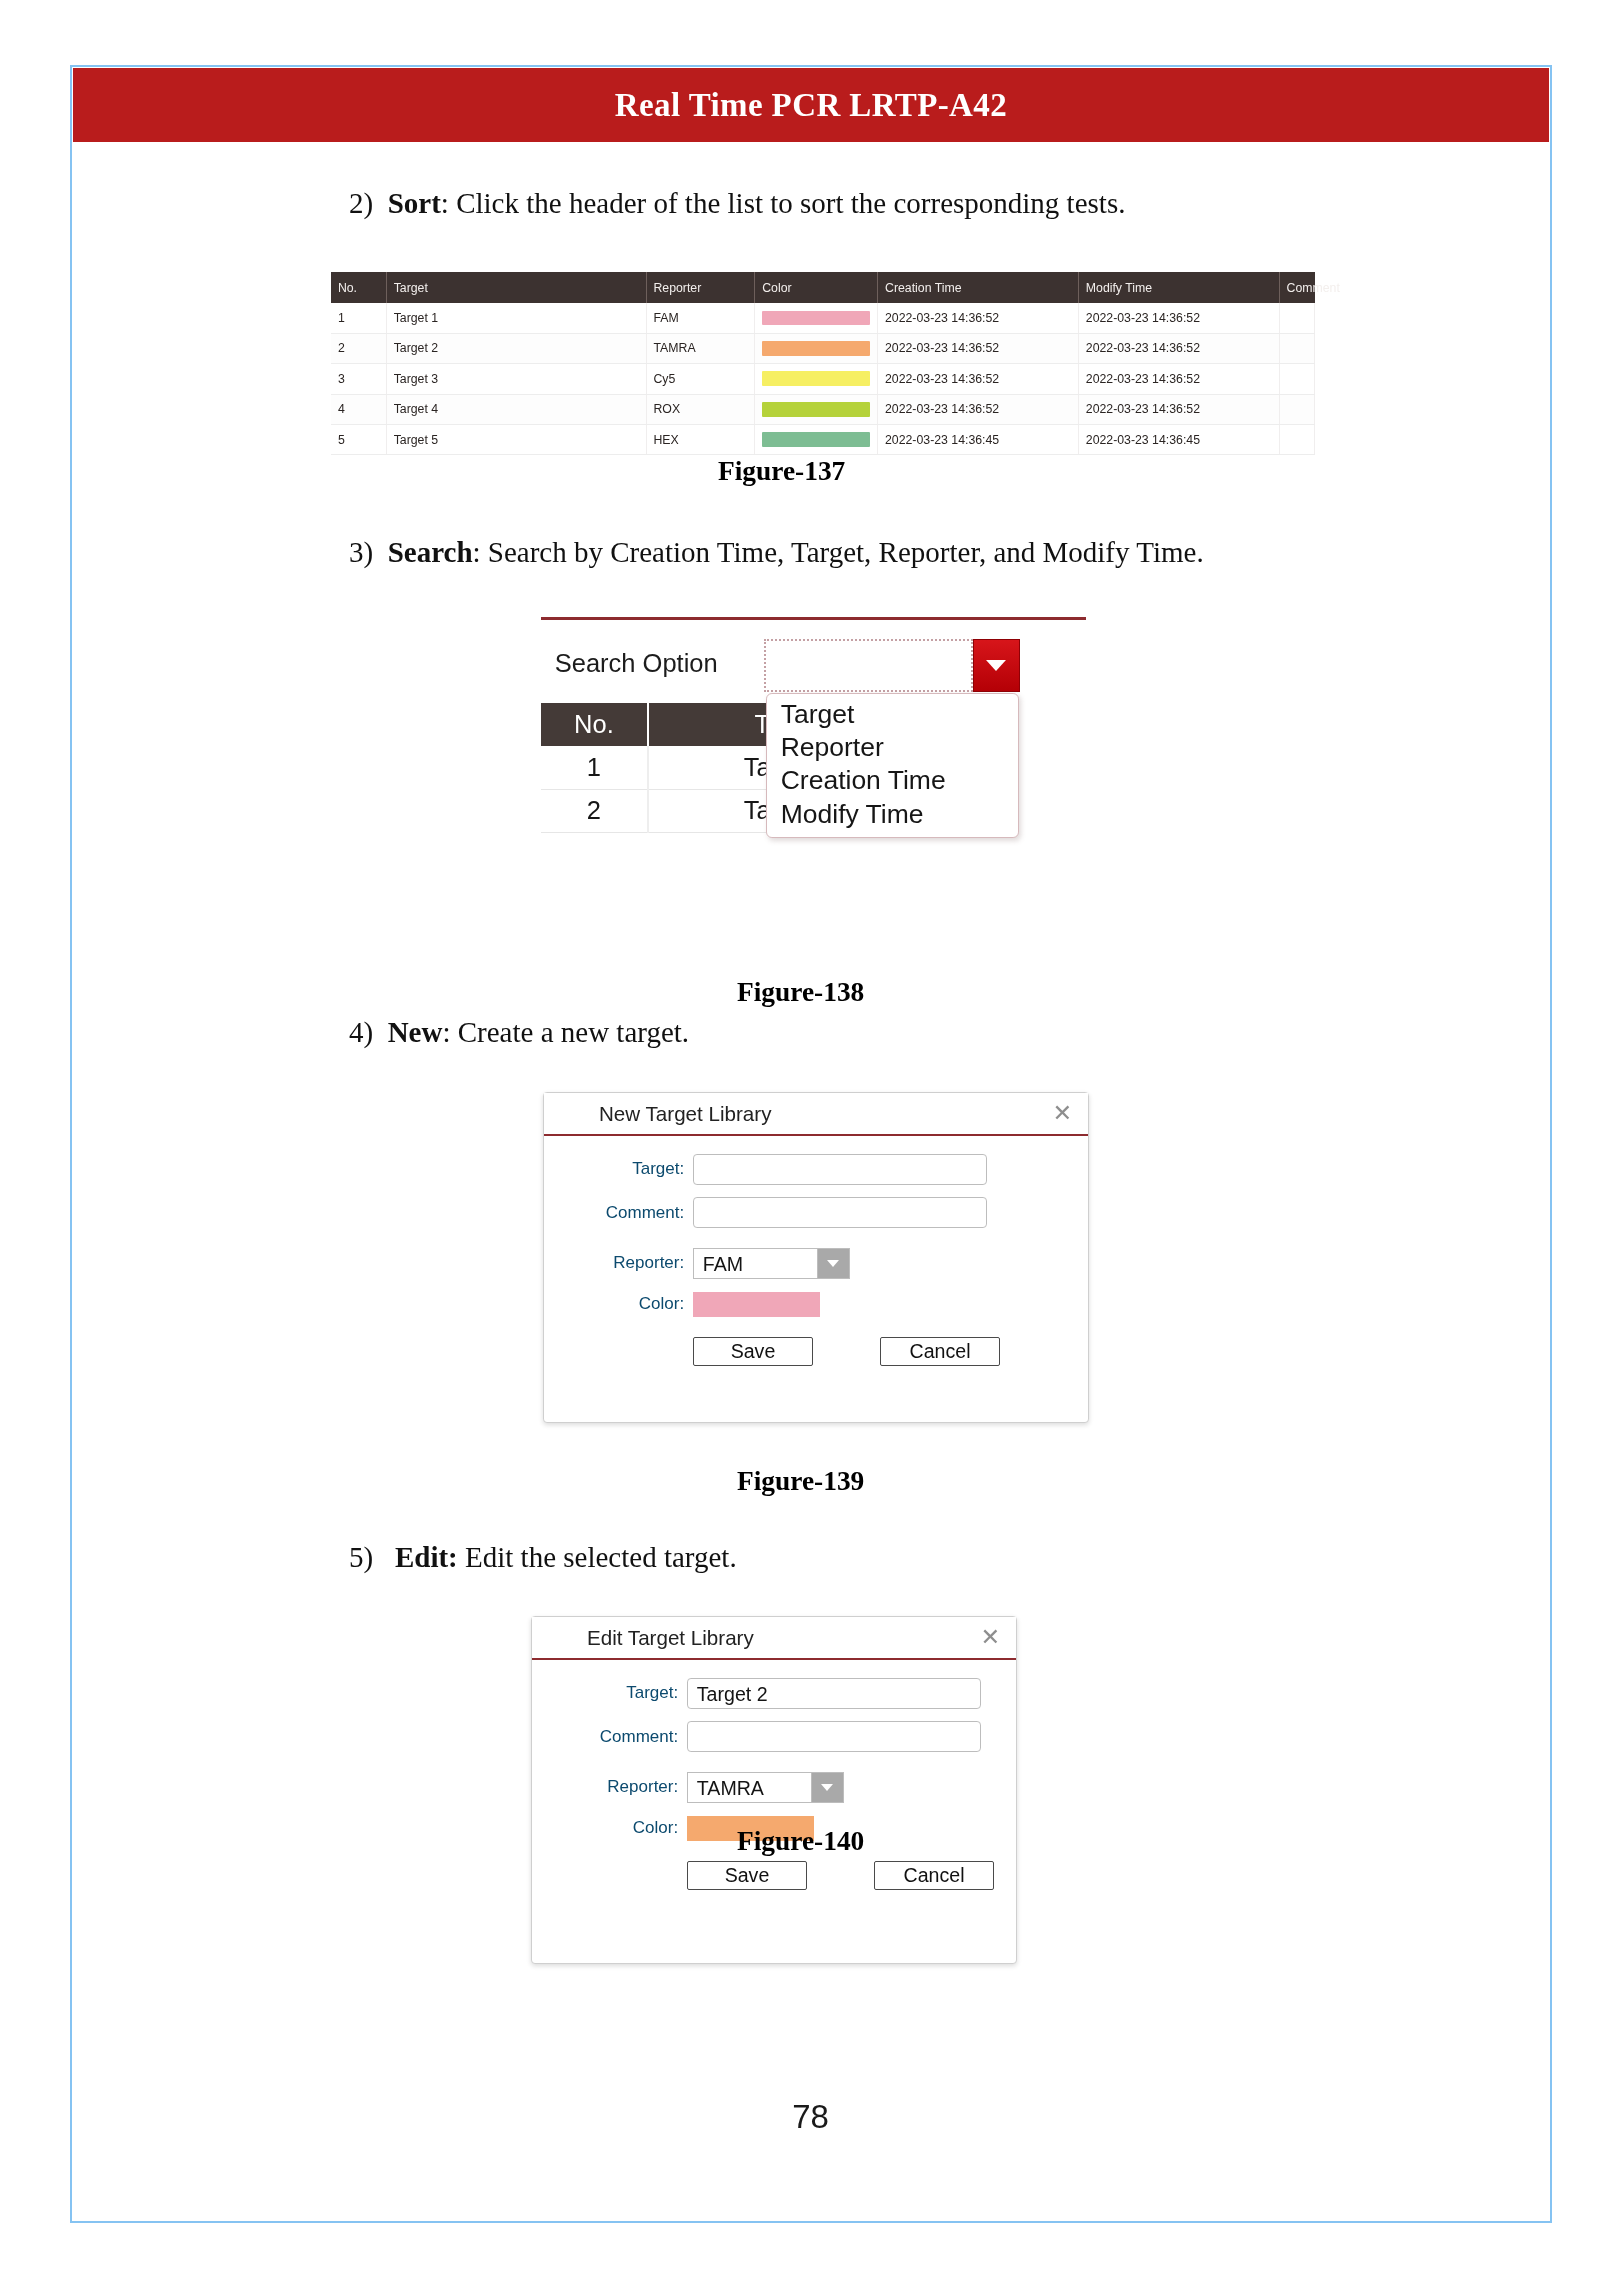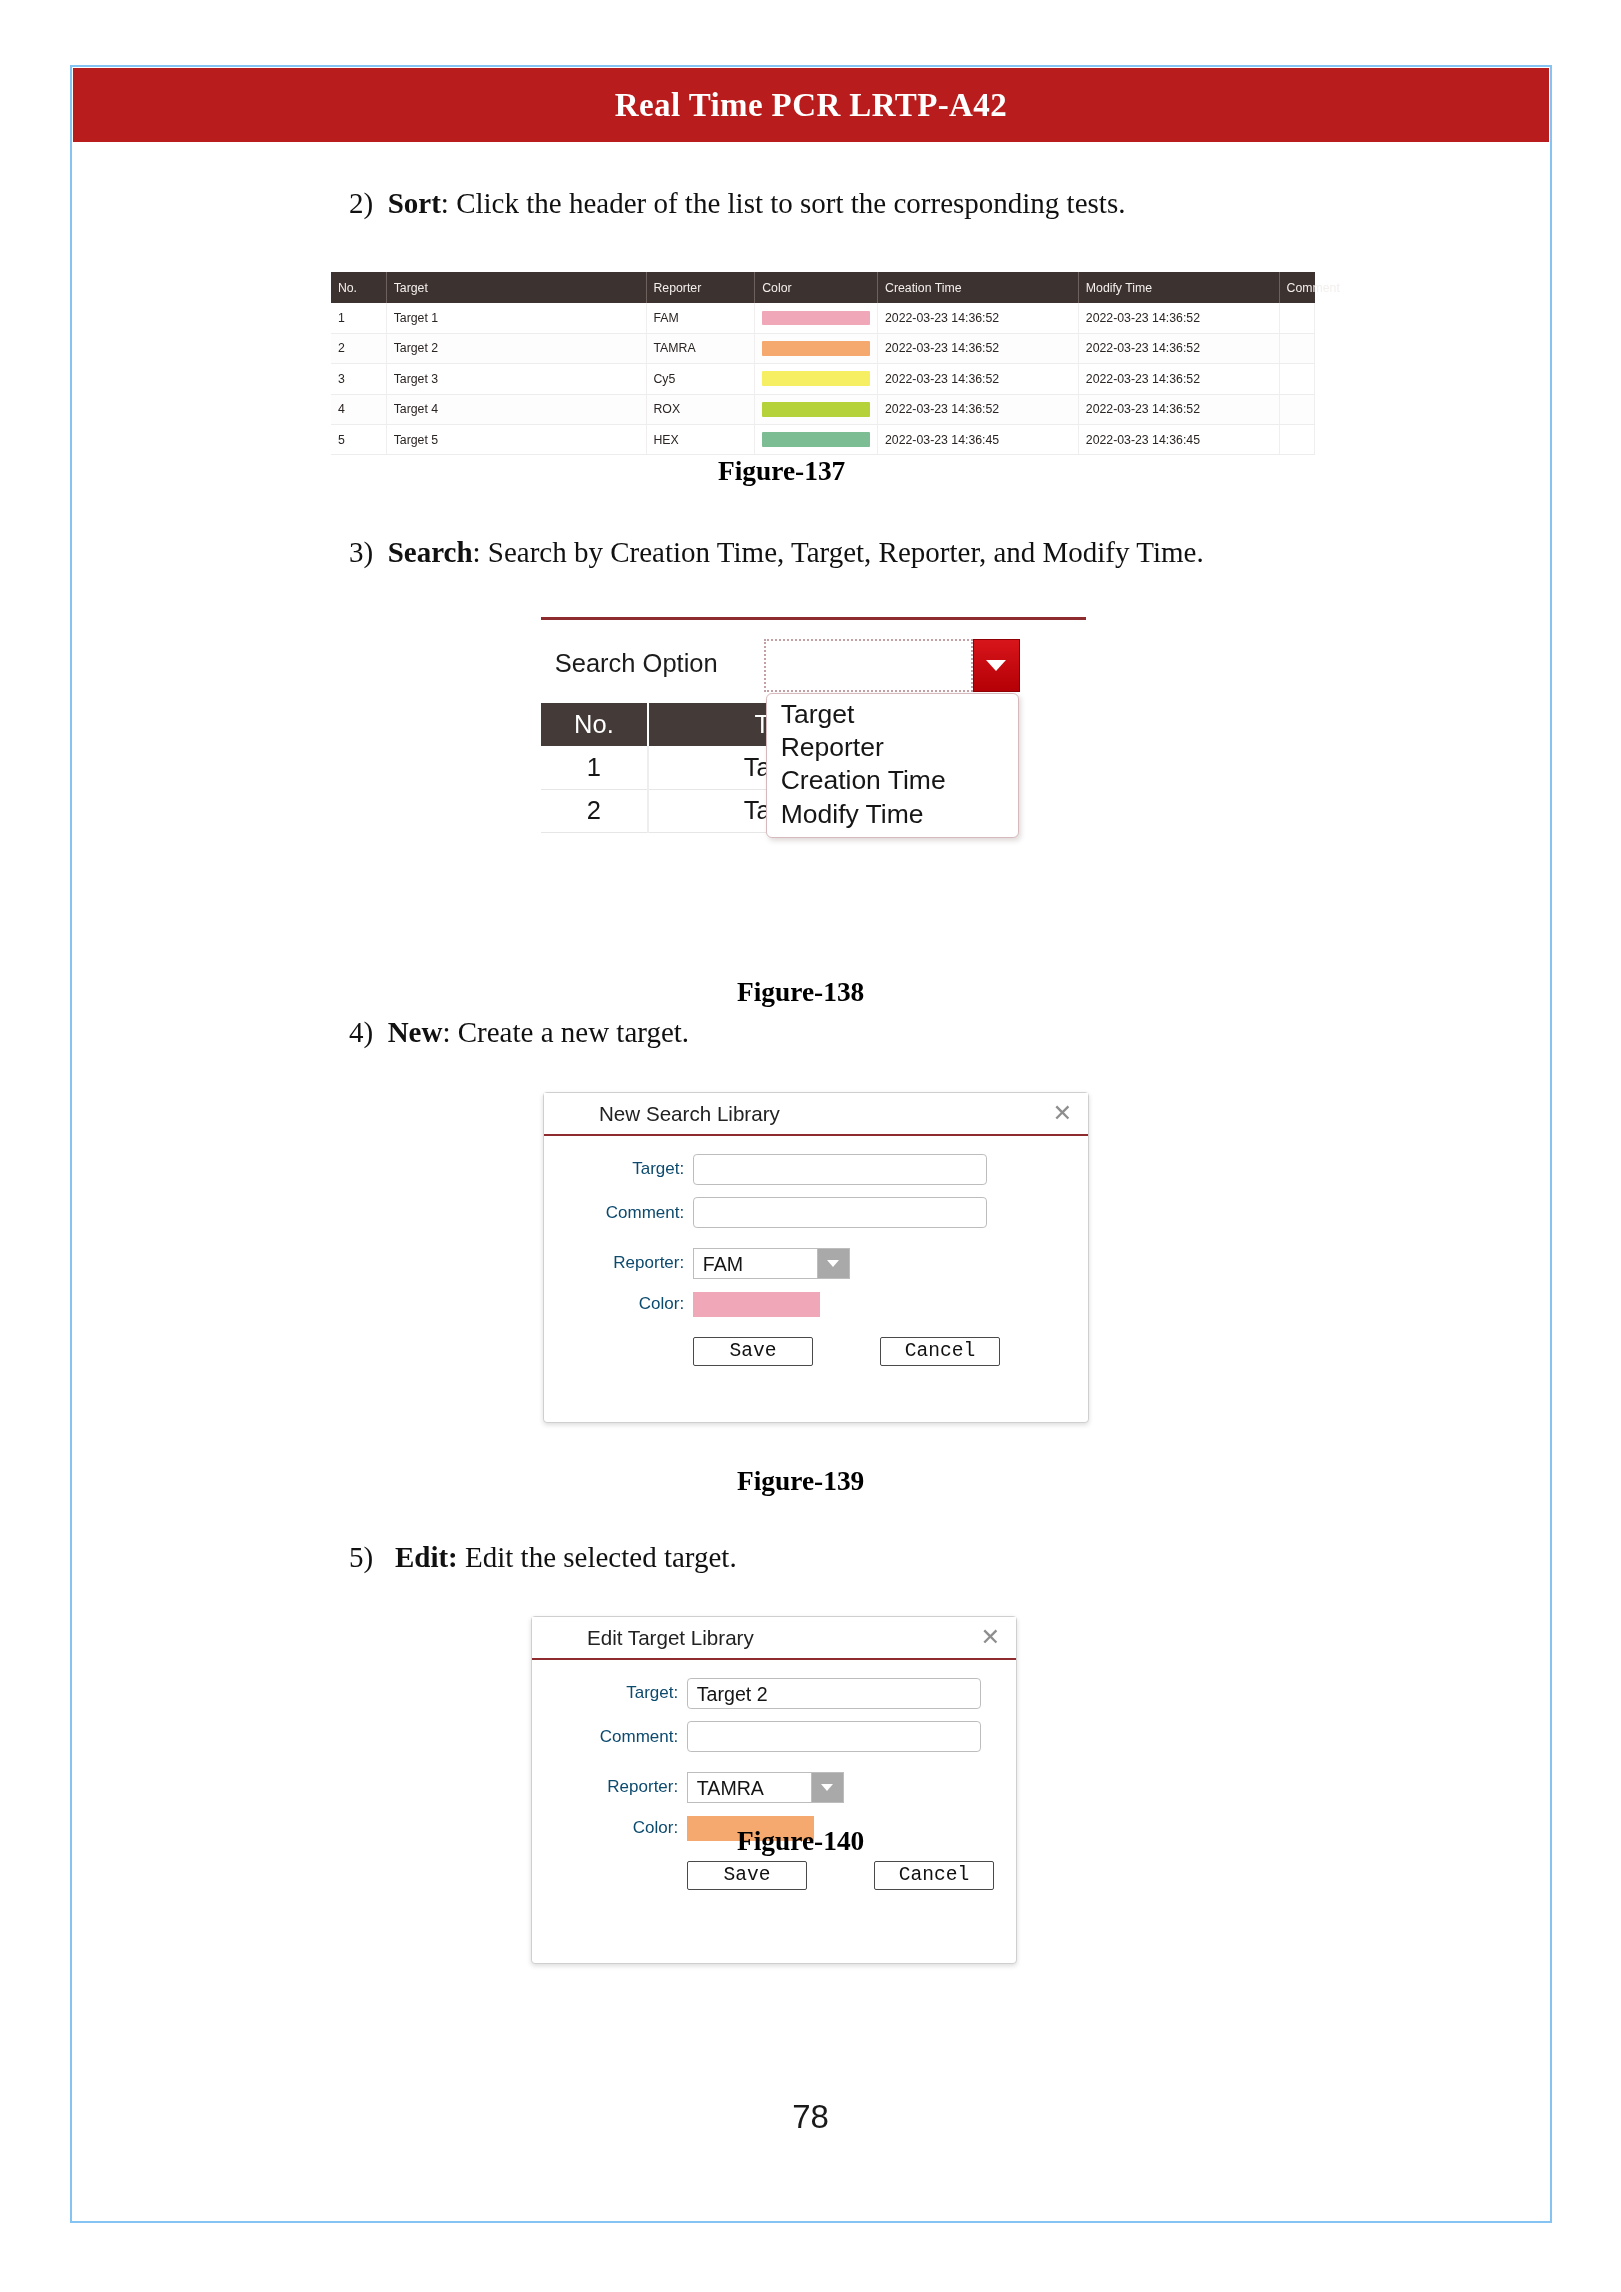--- a/index.html
+++ b/index.html
@@ -320,21 +320,20 @@
   }
   .fcolor {
     width: 127px;
     height: 25.5px;
   }
   .dlg-buttons {
     display: flex;
     margin-top: 19.6px;
     padding-left: 149px;
     gap: 8px;
-    font-family: Liberation Mono, monospace;
   }
   .dlg-btn {
     width: 120px;
     height: 29px;
     line-height: 27.4px;
     text-align: center;
     font-size: 19.6px;
     color: #111111;
     border: 1px solid #4a4a4a;
     background: #ffffff;
@@ -489,21 +488,21 @@
 
 <div class="caption" style="left:737px; top:936px;margin-top:41px;">Figure-138</div>
 
 <div class="para" style="left:349px; top:1017px;">
   <span class="num">4)</span>
   <span>&nbsp;</span><span class="lead">New</span><span>:</span><span> Create a new target.</span>
 </div>
 
 <div class="dlg" id="fig139">
   <div class="dlg-title">
-    <span>New Search Library</span>
+    <span>New Target Library</span>
     <span class="dlg-close">✕</span>
   </div>
   <div class="dlg-body">
 
     <div class="frow">
       <div class="flabel">Target:</div>
       <div class="finput"></div>
     </div>
 
     <div class="frow">

